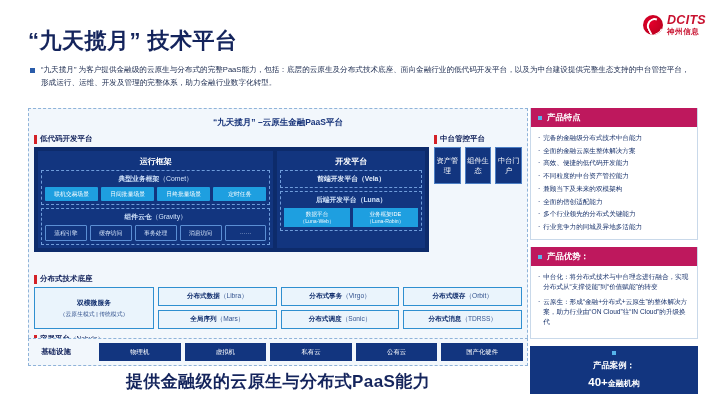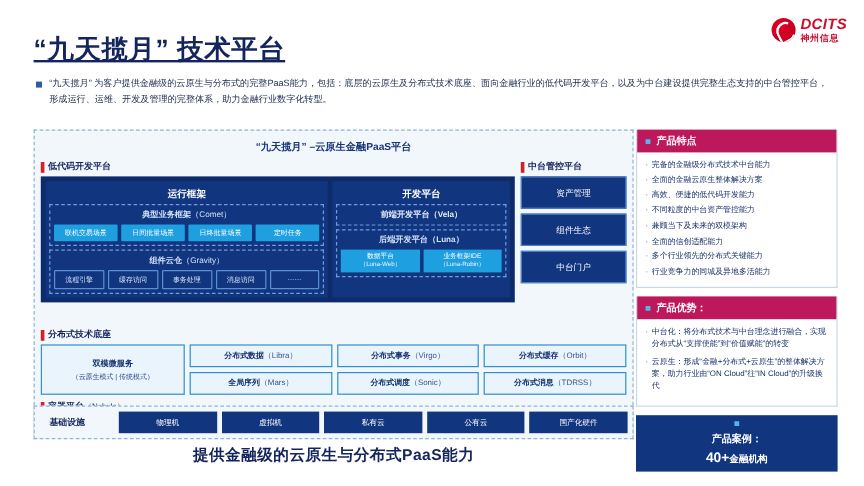--- a/index.html
+++ b/index.html
@@ -22,21 +22,21 @@
     content: ""; position: absolute; left: 4px; top: 3px;
     width: 12px; height: 13px; border: 2.2px solid #fff; border-radius: 50% 50% 50% 10%;
     border-right-color: transparent; transform: rotate(-28deg);
   }
   .logo-text { display: flex; flex-direction: column; line-height: 1; }
   .logo-en { color: #c8102e; font-size: 12.5px; font-weight: 700; letter-spacing: .3px; font-style: italic; }
   .logo-cn { color: #c8102e; font-size: 7.5px; font-weight: 700; letter-spacing: .6px; margin-top: 1.5px; }
 
   .page-title {
     position: absolute; left: 28px; top: 26px;
-    font-size: 22px; font-weight: 700; color: #14245c; letter-spacing: .5px; text-decoration: underline;
+    font-size: 22px; font-weight: 700; color: #14245c; letter-spacing: .5px;
   }
 
   .lead { position: absolute; left: 30px; top: 64px; width: 664px; display: flex; gap: 6px; }
   .lead-bullet { width: 5px; height: 5px; background: #2a5caa; margin-top: 4px; flex: none; }
   .lead-text { font-size: 7.6px; line-height: 1.7; color: #1b2a4e; }
 
   
   .diagram {
     position: absolute; left: 28px; top: 108px; width: 500px; height: 255px;
     background: #f2f7fc; border: 1px dashed #8fb3d9; padding: 5px;
@@ -69,21 +69,21 @@
   .chip.outline { background: transparent; border: 1px solid #5b8fd4; color: #d7e6fb; }
 
   .chip2 { flex: 1; text-align: center; font-size: 5.6px; color: #fff; background: #1e9fe0;
            padding: 3px 1px; line-height: 1.25; }
   .chip2 .en { font-size: 5.2px; opacity: .92; display: block; }
 
   .dev-line { border: 1px dashed #6f9ddb; text-align: center; color: #e3eefc;
               font-size: 6.8px; padding: 3px 0; margin-bottom: 3px; font-weight: 700; }
 
   .mgmt { width: 88px; }
-  .mgmt-body { display: flex; flex-direction: column; gap: 4px; }
+  .mgmt-body { display: flex; flex-direction: row; gap: 4px; }
   .mgmt-item {
     background: #12357f; border: 1px solid #4d7fc4; color: #fff;
     font-size: 7.2px; text-align: center; padding: 7.5px 0;
   }
 
   
   .dist { margin-top: 22px; }
   .dist-body { display: flex; gap: 4px; }
   .dist-left { width: 120px; border: 1px solid #2f8fd0; background: #eaf4fc;
                display: flex; flex-direction: column; align-items: center; justify-content: center;
@@ -108,21 +108,21 @@
     border: 1px dashed #8fb3d9; background: #f2f7fc; padding: 4px;
     display: flex; align-items: center; gap: 20px;
   }
   .infra-label { font-size: 7.4px; font-weight: 700; color: #14245c; width: 46px; flex: none; text-align: center; }
   .infra-items { flex: 1; display: flex; gap: 4px; }
   .infra-item { flex: 1; background: #12357f; color: #fff; font-size: 6.4px;
                 text-align: center; padding: 4.5px 0; }
 
   .footer-note {
     position: absolute; left: 28px; top: 370px; width: 500px; text-align: center;
-    font-size: 13px; font-weight: 700; color: #14245c; letter-spacing: .4px;
+    font-size: 17px; font-weight: 700; color: #14245c; letter-spacing: .4px;
   }
 
   
   .side { position: absolute; right: 22px; top: 108px; width: 168px; }
   .card { border: 1px solid #c9d9ea; border-top: none; margin-bottom: 7px; background: #fff; }
   .card-head {
     background: #be185d; color: #fff; font-size: 8.4px; font-weight: 700;
     padding: 4px 7px; display: flex; align-items: center; gap: 5px;
   }
   .card-head .sq { width: 4px; height: 4px; background: #56b4ea; flex: none; }

